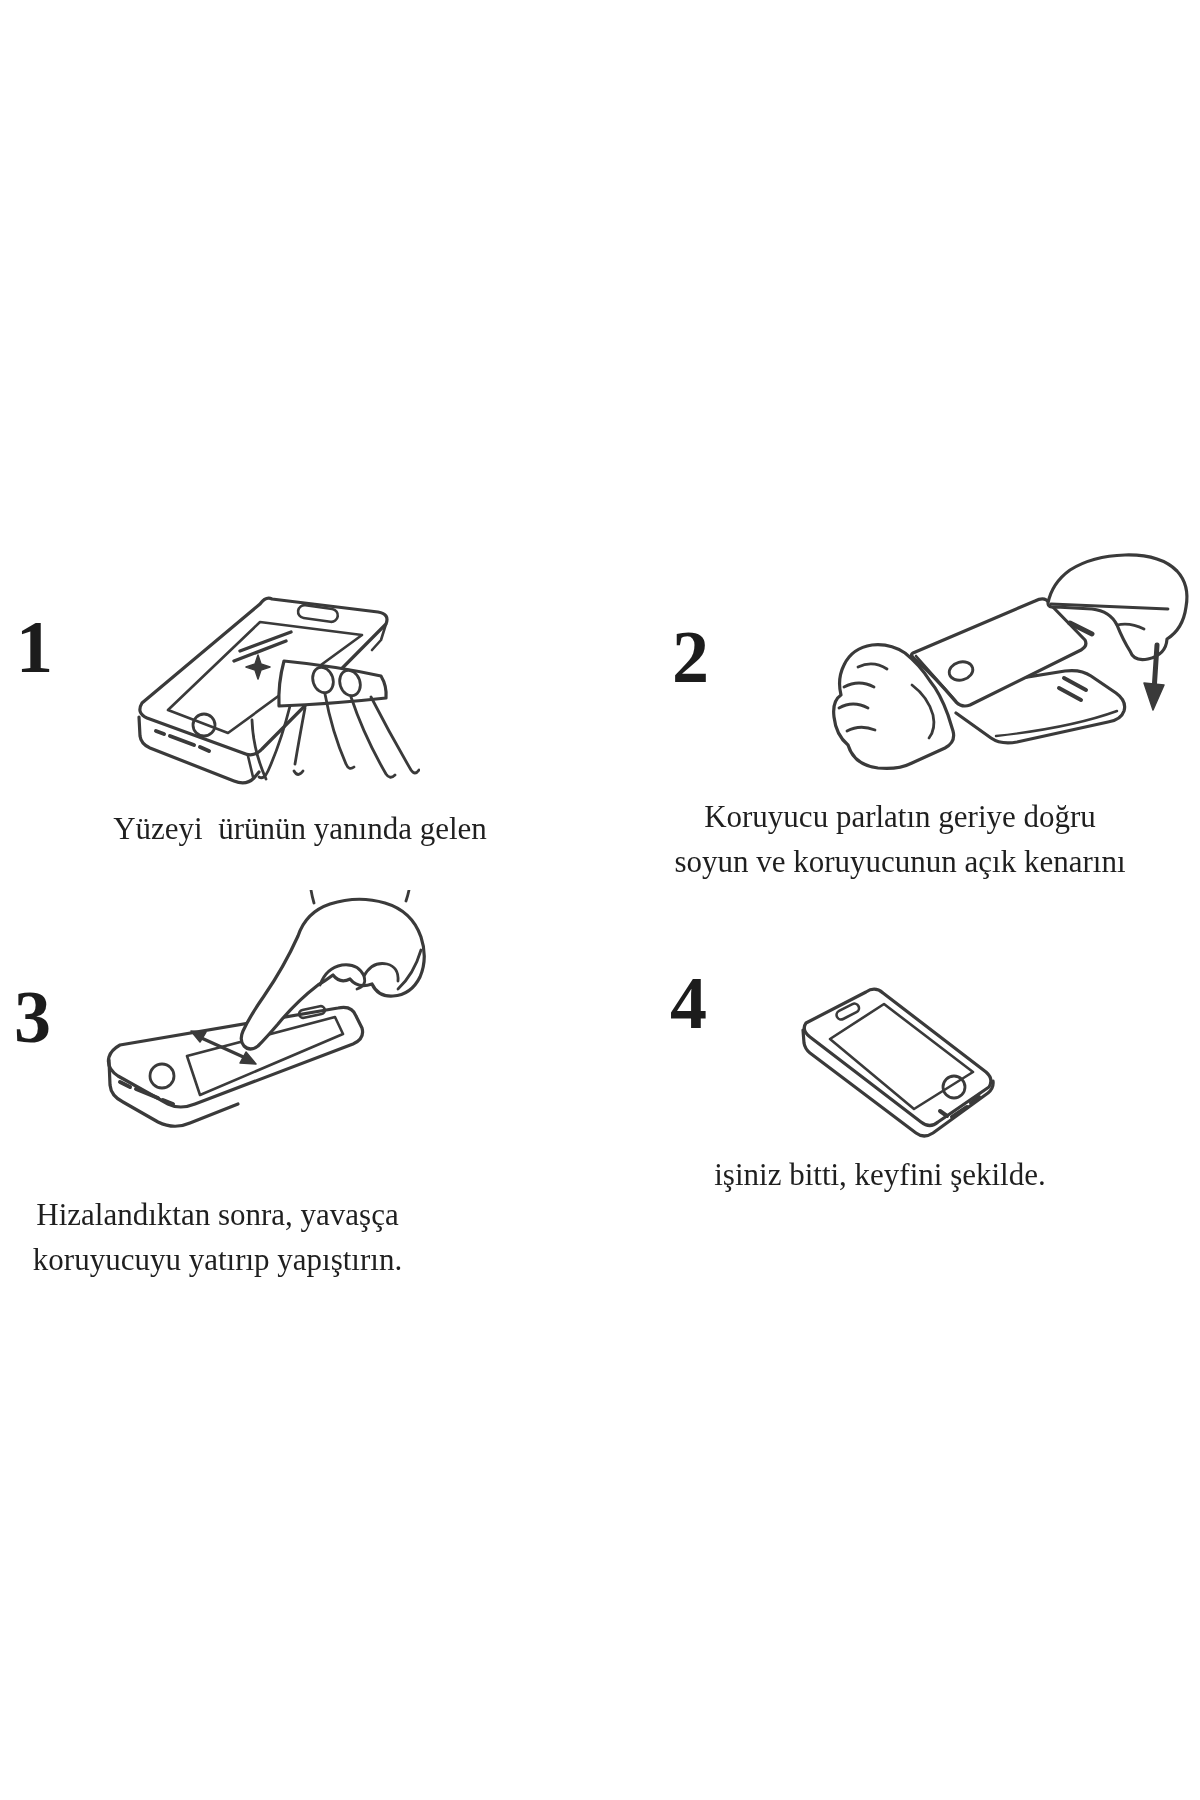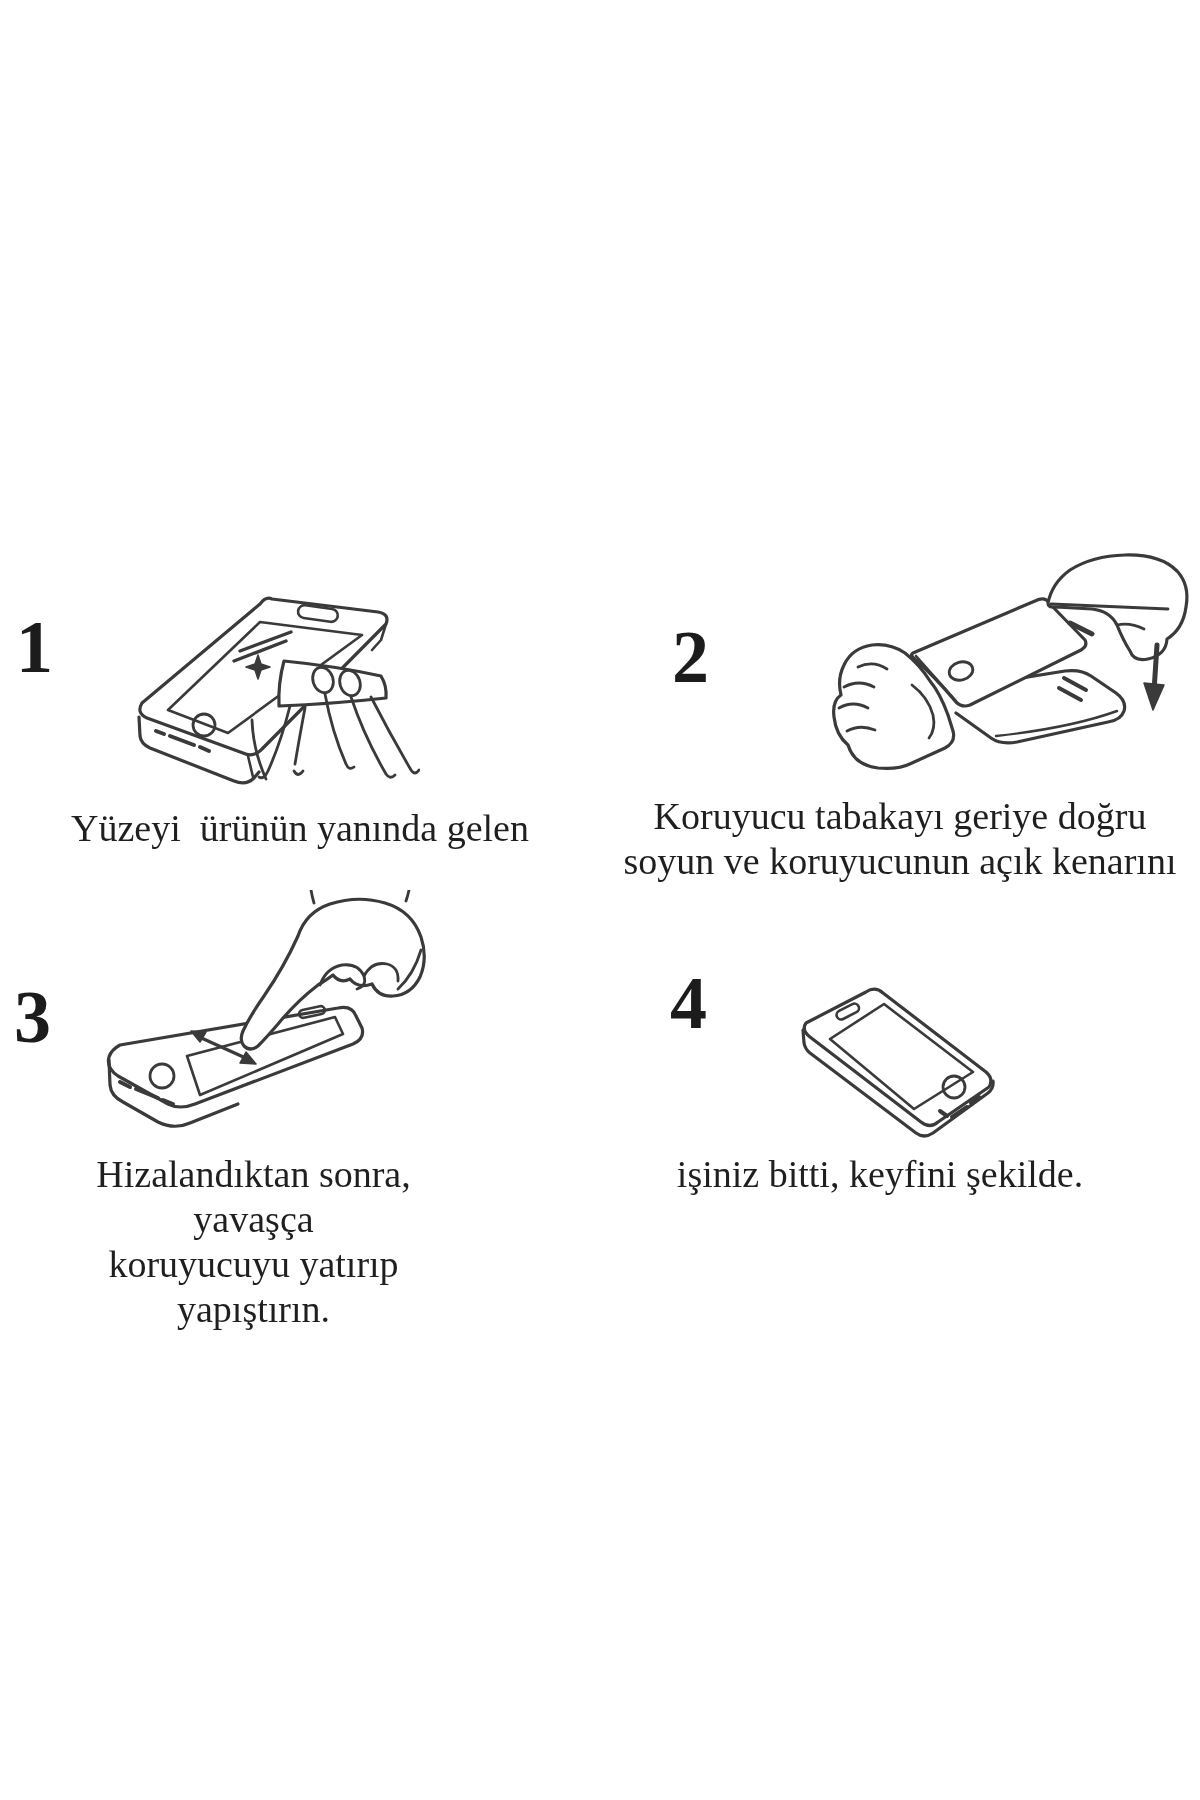--- a/index.html
+++ b/index.html
@@ -25,21 +25,21 @@
     text-align: center;
     font-size: 74px;
     font-weight: bold;
     line-height: 1;
     color: #1c1c1c;
     letter-spacing: -1px;
   }
   .caption {
     position: absolute;
     text-align: center;
-    font-size: 38px;
+    font-size: 31px;
     line-height: 45px;
     color: #1f1f1f;
   }
   .caption span {
     display: block;
     white-space: pre-wrap;
   }
   .illus { position: absolute; color: var(--line, #3a3a3a); }
   .illus path, .illus rect, .illus circle, .illus ellipse {
     vector-effect: none;
@@ -121,21 +121,21 @@
       </g>
 
       <g>
         <path d="M 417,100 L 414,146" stroke-width="5"></path>
         <path d="M 404,138 L 413,165 L 424,140 Z" fill="currentColor" stroke-width="1.5"></path>
       </g>
     </g>
   </svg>
 
   <div class="caption" style="left:600px; top:794px; width:600px;">
-    <span>Koruyucu tabakayı geriye doğru</span>
+    <span>Koruyucu parlatın geriye doğru</span>
     <span>soyun ve koruyucunun açık kenarını</span>
   </div>
 
   <div class="step-number" style="left:2px; top:980px;">3</div>
 
   <svg class="illus" style="left:90px; top:890px;" width="340" height="250" viewBox="0 0 340 250">
     <g stroke="currentColor" fill="none" stroke-width="3.2" stroke-linecap="round" stroke-linejoin="round">
 
       <g>
         <path d="M 30,155 L 248,118 Q 262,115 266,126 L 272,138 Q 275,149 263,154 L 105,214 Q 90,220 78,214 L 28,186 Q 16,178 19,167 Q 21,160 30,155 Z" fill="#fff"></path>
@@ -155,21 +155,21 @@
       <g>
         <path d="M 208,46 Q 216,22 240,14 Q 268,5 295,13 Q 322,21 331,47 Q 338,68 330,87 Q 321,105 303,106 Q 288,107 282,94 Q 268,99 260,89 Q 250,94 243,85 Q 235,91 228,95 Q 206,112 188,134 Q 176,148 168,156 Q 160,162 154,156 Q 149,150 153,141 Q 160,126 174,106 Q 194,77 208,46 Z" fill="#fff"></path>
         <path d="M 230,95 Q 236,78 252,75 Q 268,73 274,86 Q 277,96 267,99" stroke-width="2.8"></path>
         <path d="M 274,86 Q 282,71 297,74 Q 309,77 308,91" stroke-width="2.8"></path>
         <path d="M 331,60 Q 324,84 308,99" stroke-width="2.8"></path>
         <path d="M 224,13 Q 222,6 221,0 M 316,11 Q 318,5 319,0" stroke-width="2.8"></path>
       </g>
     </g>
   </svg>
 
-  <div class="caption" style="left:0px; top:1152px; width:435px;margin-left:36px;">
+  <div class="caption" style="left:0px; top:1192px; width:435px;">
     <span>Hizalandıktan sonra, yavaşça</span>
     <span>koruyucuyu yatırıp yapıştırın.</span>
   </div>
 
   <div class="step-number" style="left:658px; top:966px;">4</div>
 
   <svg class="illus" style="left:790px; top:975px;" width="220" height="165" viewBox="0 0 220 165">
     <g stroke="currentColor" fill="none" stroke-width="3.2" stroke-linecap="round" stroke-linejoin="round">
       <g>
         <path d="M 16,48 L 76,17 Q 85,11 93,18 L 196,97 Q 204,104 199,112 L 148,147 Q 140,154 131,147 L 20,62 Q 11,55 16,48 Z" fill="#fff"></path>

